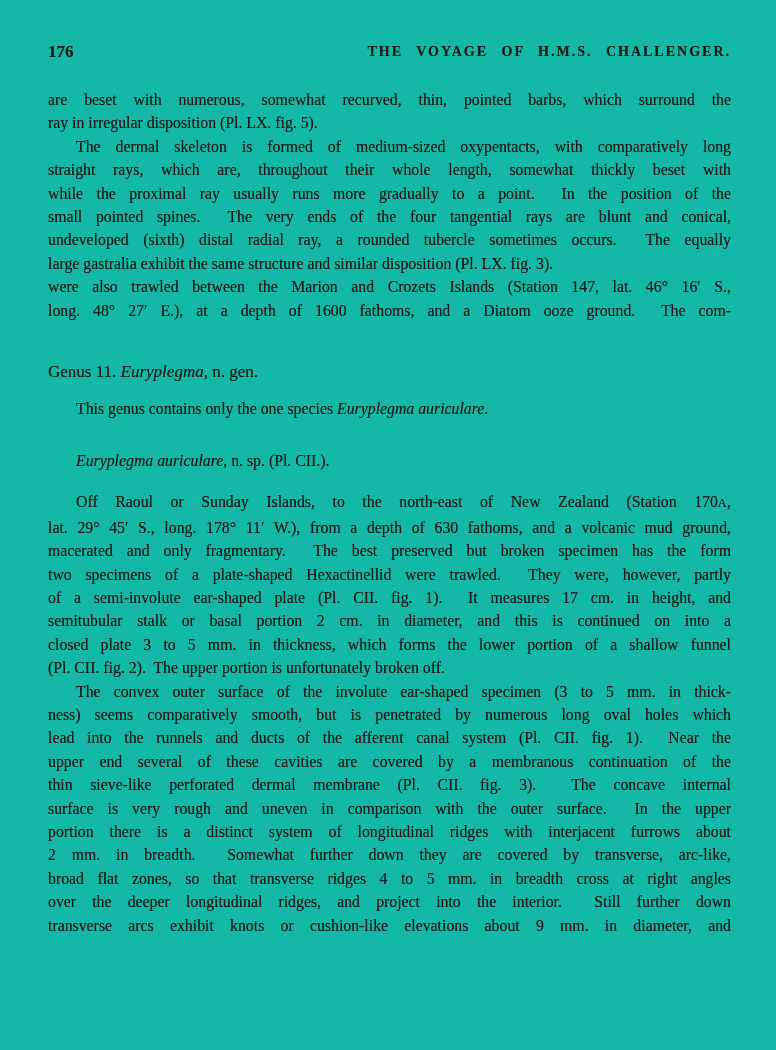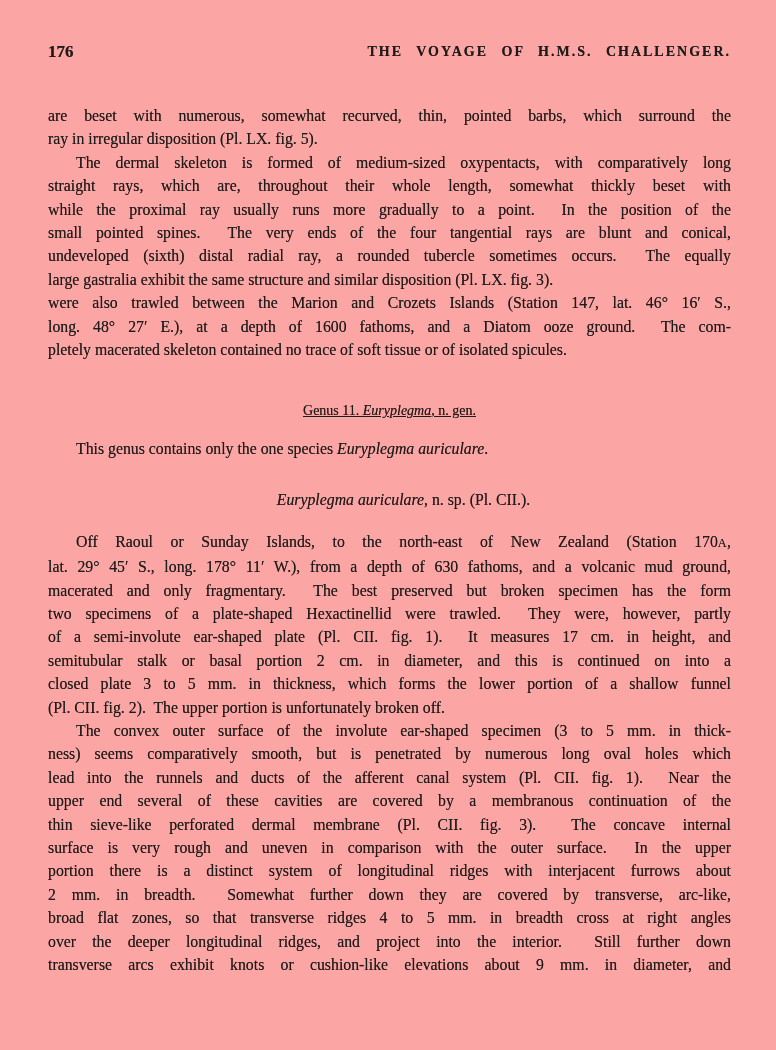--- a/index.html
+++ b/index.html
@@ -1,48 +1,48 @@
 <!DOCTYPE html>
 <html><head>
 <meta charset="utf-8">
 <style>
   html,body { margin:0; padding:0; background:#ffffff; }
   .page {
     position:relative;
     width:776px; height:1050px;
-    background:#fca5a5;
+    background:#14b8a6;
     color:#1e1c1a;
     font-family:"Liberation Serif","DejaVu Serif",serif;
     box-sizing:border-box;
     padding:42px 45px 0 48px;
     overflow:hidden;
     text-shadow:0 0 0.4px rgba(20,18,16,0.65);
   }
   header.running-head { position:relative; height:20px; }
   .page-num {
     position:absolute; left:0; top:0;
     font-weight:700; font-size:17px; line-height:20px;
   }
   .running-title {
     text-align:right;
     font-weight:700; font-size:14px; line-height:20px;
     letter-spacing:2px; word-spacing:8px;
   }
-  main.body-text { margin-top:42px; font-size:15.8px; line-height:23.4px; }
+  main.body-text { margin-top:26px; font-size:15.8px; line-height:23.4px; }
   .line { white-space:pre-wrap; text-align:justify; text-align-last:justify; }
   .line.last { text-align-last:left; }
   .line.indent { text-indent:28px; }
   .single { text-indent:28px; white-space:pre-wrap; }
   .genus-heading {
-    margin:38px 0 14px; font-size:14px; font-weight:400;
-    line-height:23.4px; text-align:center;text-decoration:underline;
+    margin:38px 0 14px; font-size:17px; font-weight:400;
+    line-height:23.4px; 
   }
   .species-heading {
     margin:28px 0 18px; font-size:15.8px; font-weight:400;
-    line-height:23.4px; text-indent:28px; white-space:pre-wrap;text-align:center;
+    line-height:23.4px; text-indent:28px; white-space:pre-wrap;
   }
   .para { margin:0; }
   .it { font-style:italic; }
   .sc { font-size:0.78em; letter-spacing:0.3px; }
 </style>
 </head>
 <body>
 
 <div class="page">
   <header class="running-head">
@@ -59,21 +59,20 @@
         <div class="line indent">The dermal skeleton is formed of medium-sized oxypentacts, with comparatively long</div>
         <div class="line">straight rays, which are, throughout their whole length, somewhat thickly beset with</div>
         <div class="line">while the proximal ray usually runs more gradually to a point.  In the position of the</div>
         <div class="line">small pointed spines.  The very ends of the four tangential rays are blunt and conical,</div>
         <div class="line">undeveloped (sixth) distal radial ray, a rounded tubercle sometimes occurs.  The equally</div>
         <div class="line last">large gastralia exhibit the same structure and similar disposition (Pl. LX. fig. 3).</div>
       </div>
     <div class="para">
         <div class="line">were also trawled between the Marion and Crozets Islands (Station 147, lat. 46° 16′ S.,</div>
         <div class="line">long. 48° 27′ E.), at a depth of 1600 fathoms, and a Diatom ooze ground.  The com-</div>
-        <div class="line last">pletely macerated skeleton contained no trace of soft tissue or of isolated spicules.</div>
       </div>
     <h2 class="genus-heading"><span>Genus 11. </span><span class="it">Euryplegma</span><span>, n. gen.</span></h2>
     <div class="single"><span>This genus contains only the one species </span><span class="it">Euryplegma auriculare</span><span>.</span></div>
     <h3 class="species-heading"><span class="it">Euryplegma auriculare</span><span>, n. sp. (Pl. CII.).</span></h3>
     <div class="para">
         <div class="line indent"><span>Off Raoul or Sunday Islands, to the north-east of New Zealand (Station 170</span><span class="sc">A</span><span>,</span></div>
         <div class="line">lat. 29° 45′ S., long. 178° 11′ W.), from a depth of 630 fathoms, and a volcanic mud ground,</div>
         <div class="line">macerated and only fragmentary.  The best preserved but broken specimen has the form</div>
         <div class="line">two specimens of a plate-shaped Hexactinellid were trawled.  They were, however, partly</div>
         <div class="line">of a semi-involute ear-shaped plate (Pl. CII. fig. 1).  It measures 17 cm. in height, and</div>

